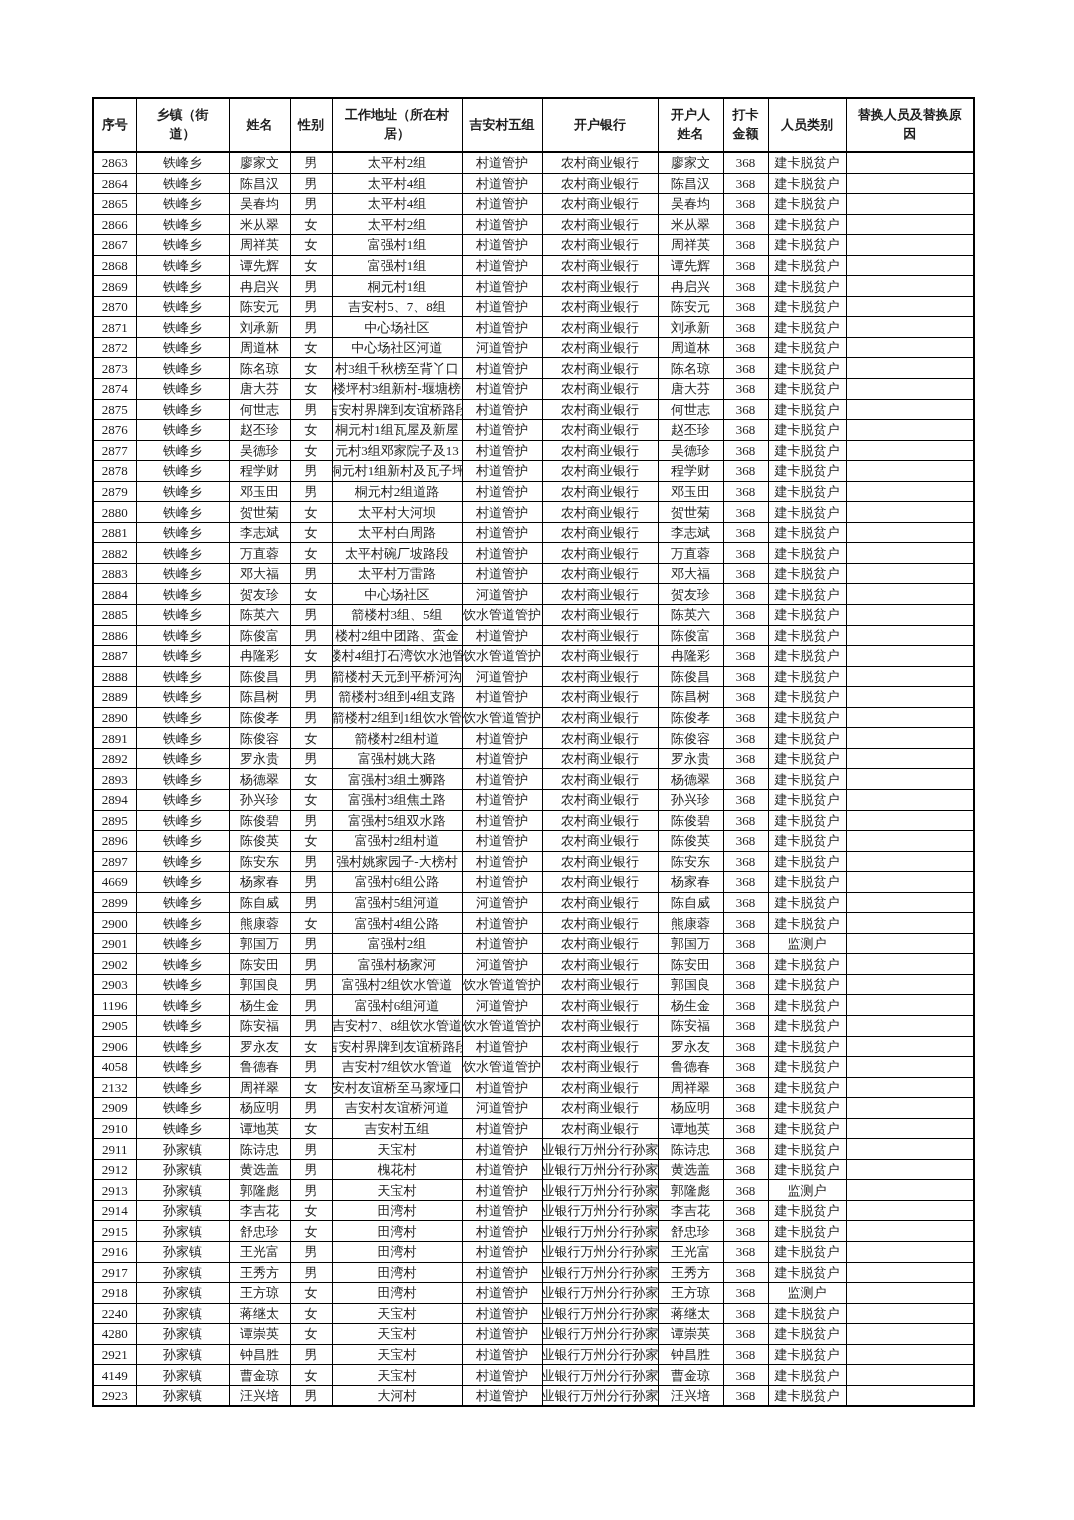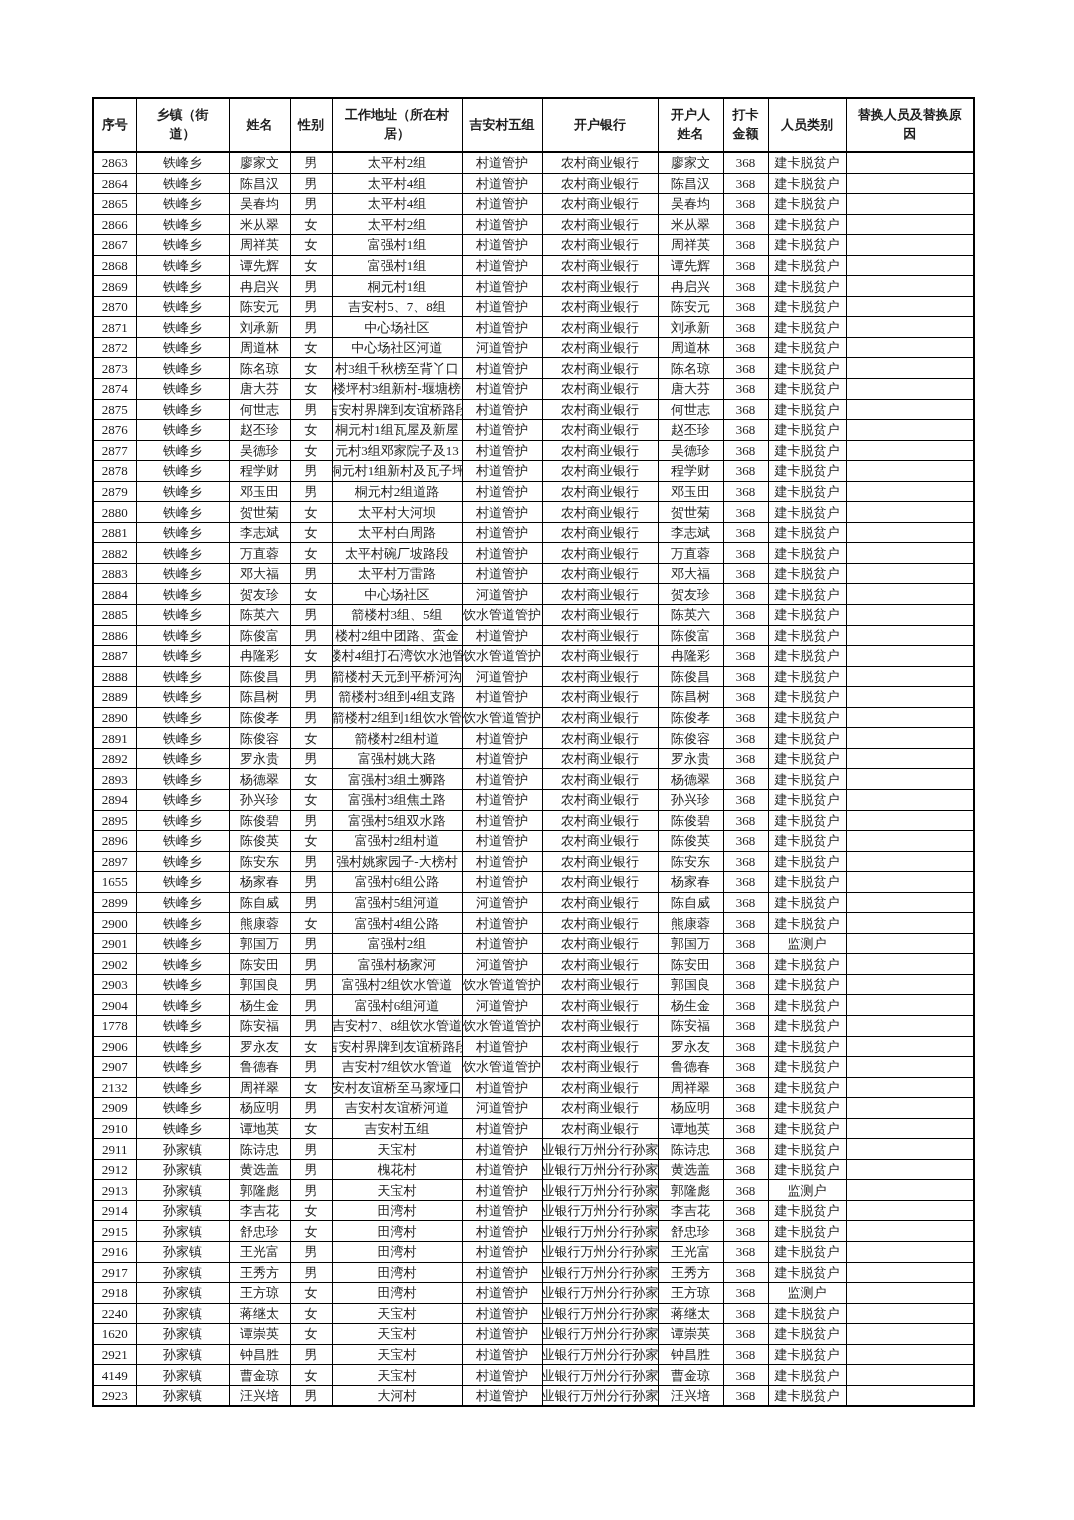--- a/index.html
+++ b/index.html
@@ -1283,21 +1283,21 @@
           </td>
           <td>
             <div class="cw">建卡脱贫户</div>
           </td>
           <td>
             <div class="cw"></div>
           </td>
         </tr>
         <tr>
           <td>
-            <div class="cw">1655</div>
+            <div class="cw">4669</div>
           </td>
           <td>
             <div class="cw">铁峰乡</div>
           </td>
           <td>
             <div class="cw">杨家春</div>
           </td>
           <td>
             <div class="cw">男</div>
           </td>
@@ -1493,21 +1493,21 @@
           </td>
           <td>
             <div class="cw">建卡脱贫户</div>
           </td>
           <td>
             <div class="cw"></div>
           </td>
         </tr>
         <tr>
           <td>
-            <div class="cw">2904</div>
+            <div class="cw">1196</div>
           </td>
           <td>
             <div class="cw">铁峰乡</div>
           </td>
           <td>
             <div class="cw">杨生金</div>
           </td>
           <td>
             <div class="cw">男</div>
           </td>
@@ -1528,21 +1528,21 @@
           </td>
           <td>
             <div class="cw">建卡脱贫户</div>
           </td>
           <td>
             <div class="cw"></div>
           </td>
         </tr>
         <tr>
           <td>
-            <div class="cw">1778</div>
+            <div class="cw">2905</div>
           </td>
           <td>
             <div class="cw">铁峰乡</div>
           </td>
           <td>
             <div class="cw">陈安福</div>
           </td>
           <td>
             <div class="cw">男</div>
           </td>
@@ -1598,21 +1598,21 @@
           </td>
           <td>
             <div class="cw">建卡脱贫户</div>
           </td>
           <td>
             <div class="cw"></div>
           </td>
         </tr>
         <tr>
           <td>
-            <div class="cw">2907</div>
+            <div class="cw">4058</div>
           </td>
           <td>
             <div class="cw">铁峰乡</div>
           </td>
           <td>
             <div class="cw">鲁德春</div>
           </td>
           <td>
             <div class="cw">男</div>
           </td>
@@ -2053,21 +2053,21 @@
           </td>
           <td>
             <div class="cw">建卡脱贫户</div>
           </td>
           <td>
             <div class="cw"></div>
           </td>
         </tr>
         <tr>
           <td>
-            <div class="cw">1620</div>
+            <div class="cw">4280</div>
           </td>
           <td>
             <div class="cw">孙家镇</div>
           </td>
           <td>
             <div class="cw">谭崇英</div>
           </td>
           <td>
             <div class="cw">女</div>
           </td>

